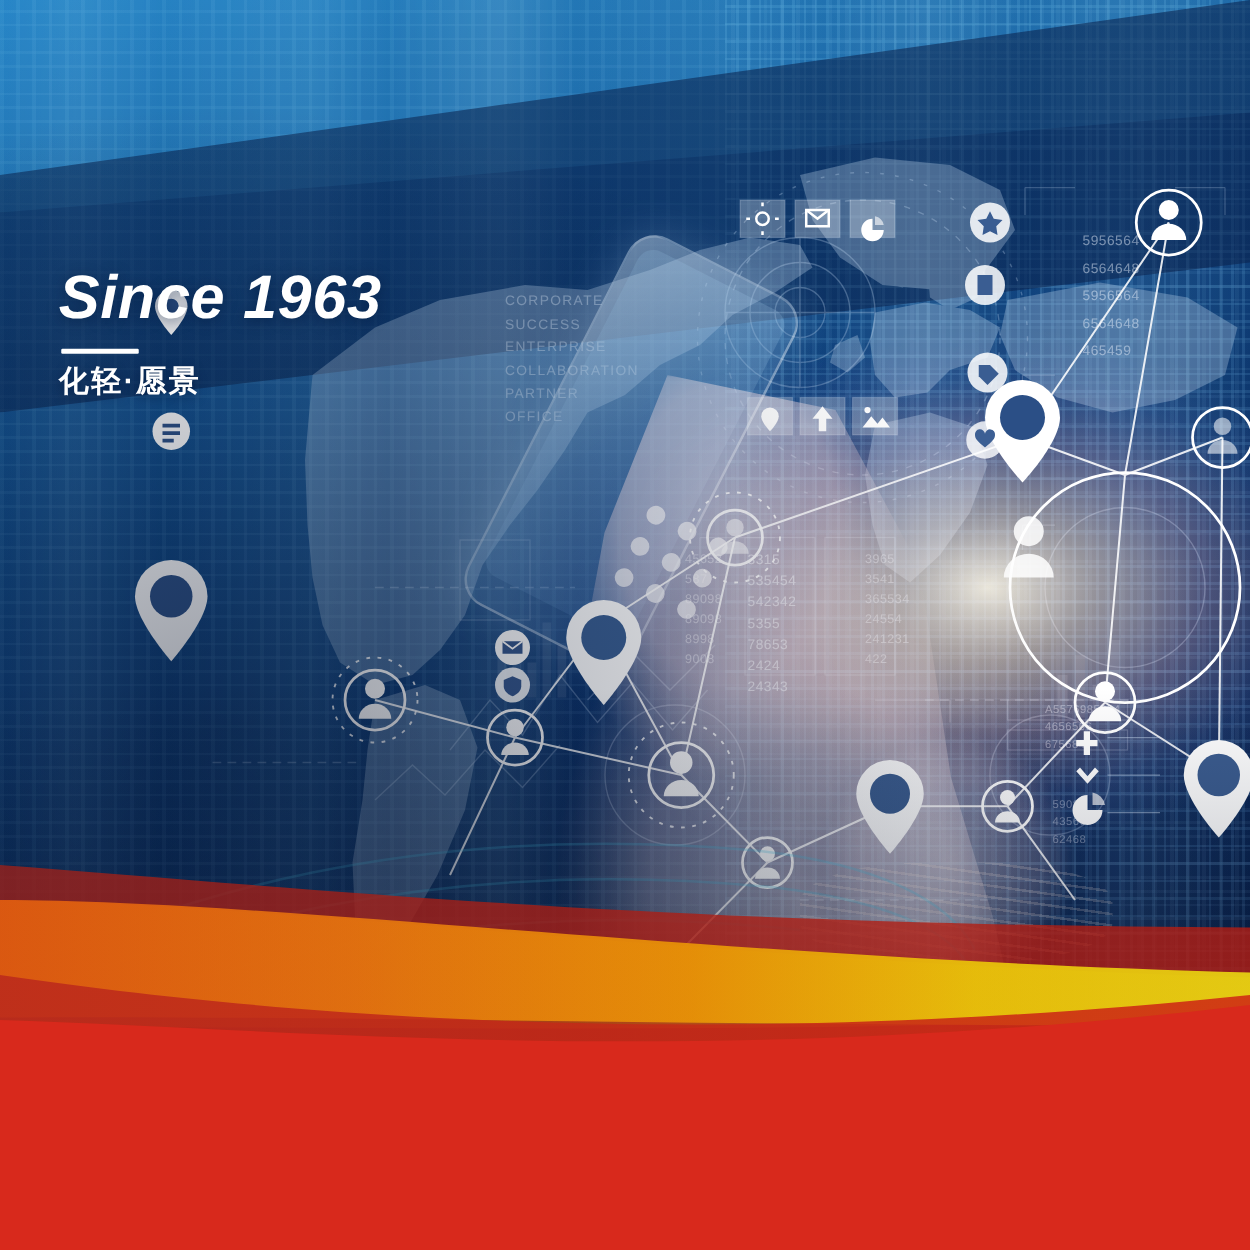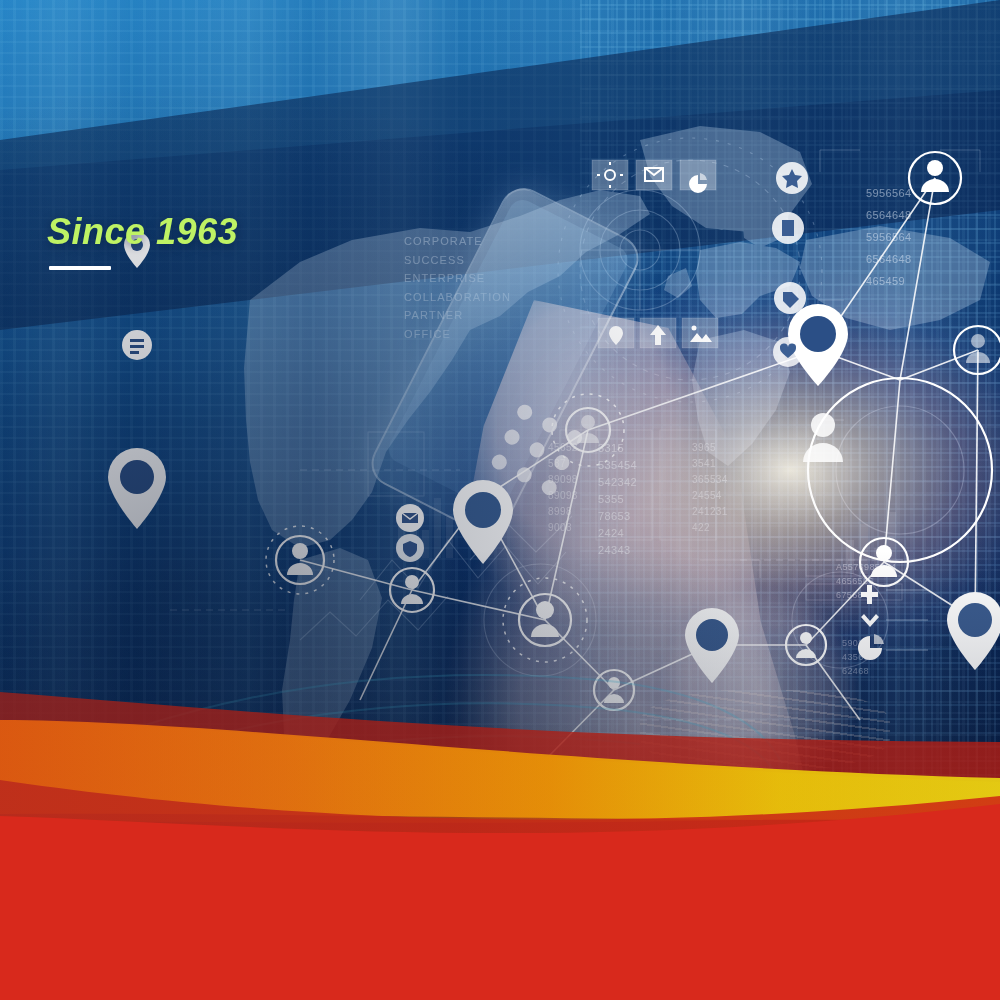--- a/index.html
+++ b/index.html
@@ -147,21 +147,21 @@
   }
 
   
   .swoosh{position:absolute;left:-40px;top:560px;width:820px;height:300px;opacity:.55;}
   .swoosh svg{width:100%;height:100%;}
   .swline{fill:none;stroke:#49c6e6;stroke-width:2;opacity:.5;}
 
   
   .copy{position:absolute;left:47px;top:214px;z-index:40;}
   .since{
-    font-style:italic;font-weight:bold;color:#bef264;font-size:36px;line-height:1;
+    font-style:italic;font-weight:bold;color:#ffffff;font-size:49px;line-height:1;
     letter-spacing:.5px;text-shadow:0 2px 10px rgba(0,24,60,.55);
   }
   .rule{width:62px;height:4px;background:#ffffff;margin:16px 0 10px 2px;border-radius:1px;}
   .vision{
     font-weight:bold;color:#ffffff;font-size:24px;letter-spacing:2px;line-height:1.1;
     text-shadow:0 2px 8px rgba(0,24,60,.6);
   }
   .headline{
     margin-top:10px;font-weight:bold;font-style:italic;color:#ffffff;
     font-size:56px;letter-spacing:1px;line-height:1.12;white-space:nowrap;
@@ -518,20 +518,21 @@
       <path class="swline" d="M0 264 C190 176 400 124 660 150 C760 162 812 190 820 226" opacity=".35"></path>
       <path class="swline" d="M10 290 C200 206 420 156 680 184" opacity=".28"></path>
     </svg>
   </div>
 
   <div class="layer bg-vignette"></div>
 
   <div class="copy">
     <div class="since">Since 1963</div>
     <div class="rule"></div>
+    <div class="vision">化轻·愿景</div>
   </div>
 
   <div class="waves">
     <svg viewBox="0 0 1000 330" preserveAspectRatio="none">
       <defs>
         <linearGradient id="gOrange" x1="0" y1="0" x2="1" y2="0">
           <stop offset="0%" stop-color="#dd5a10"></stop>
           <stop offset="28%" stop-color="#e2710f"></stop>
           <stop offset="55%" stop-color="#e79107"></stop>
           <stop offset="78%" stop-color="#e8c00a"></stop>

